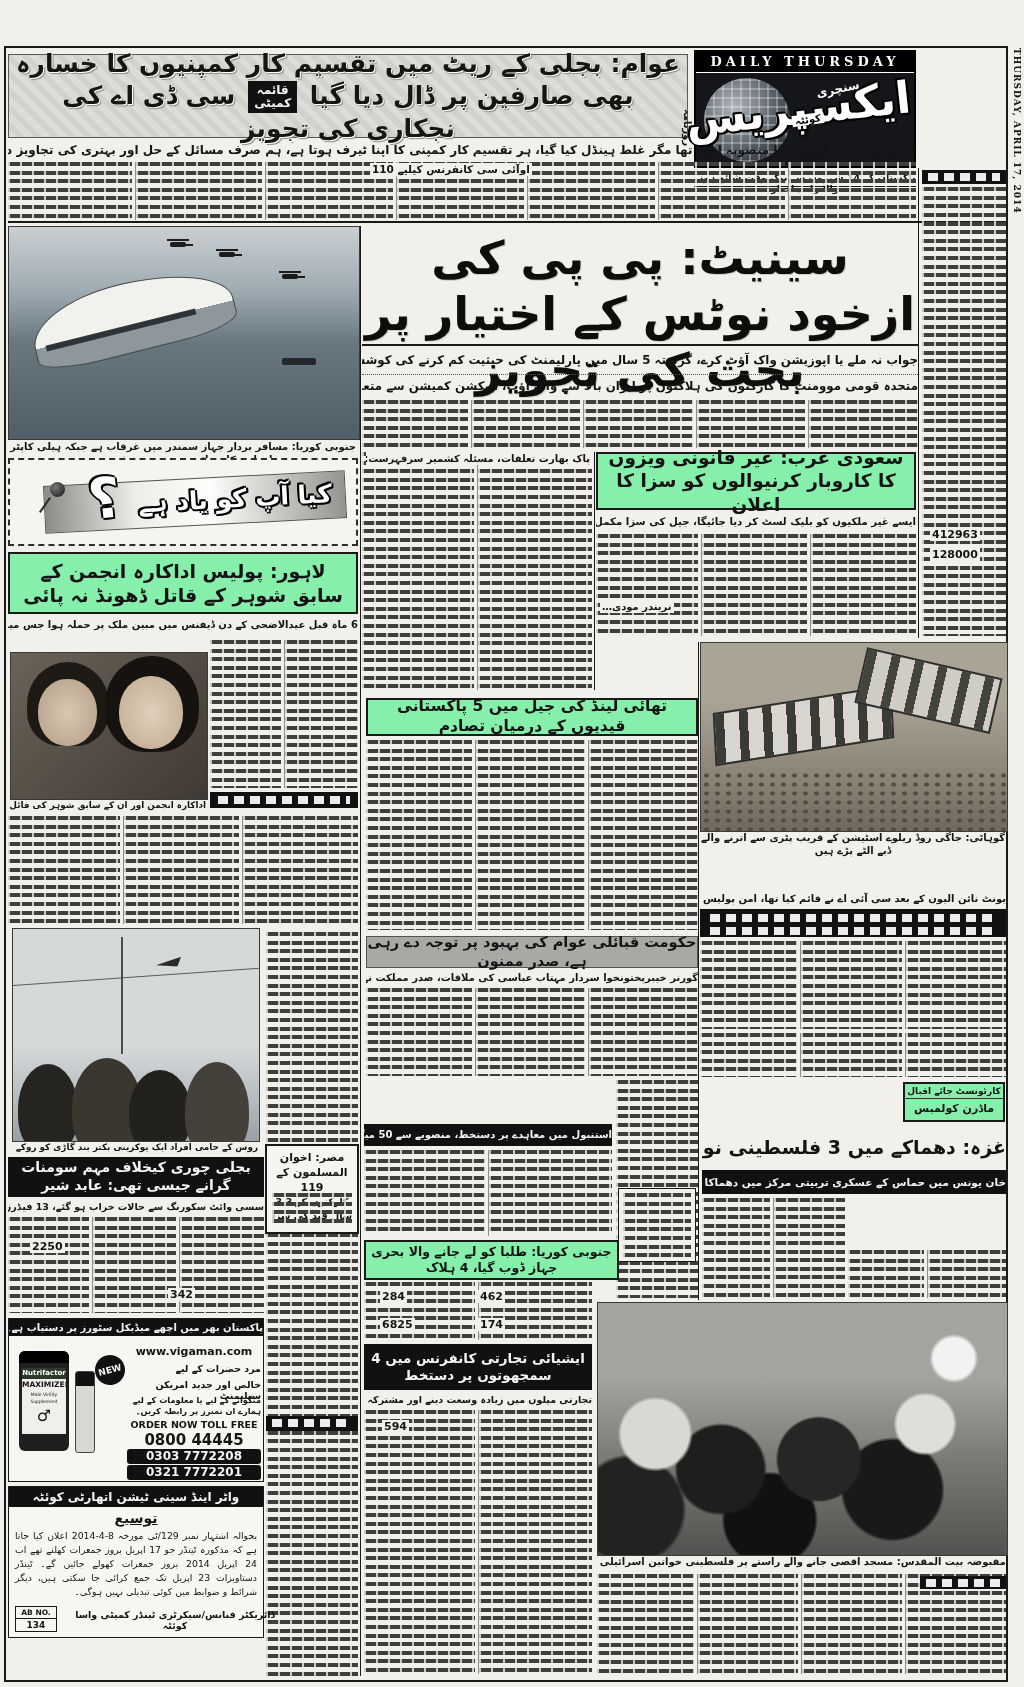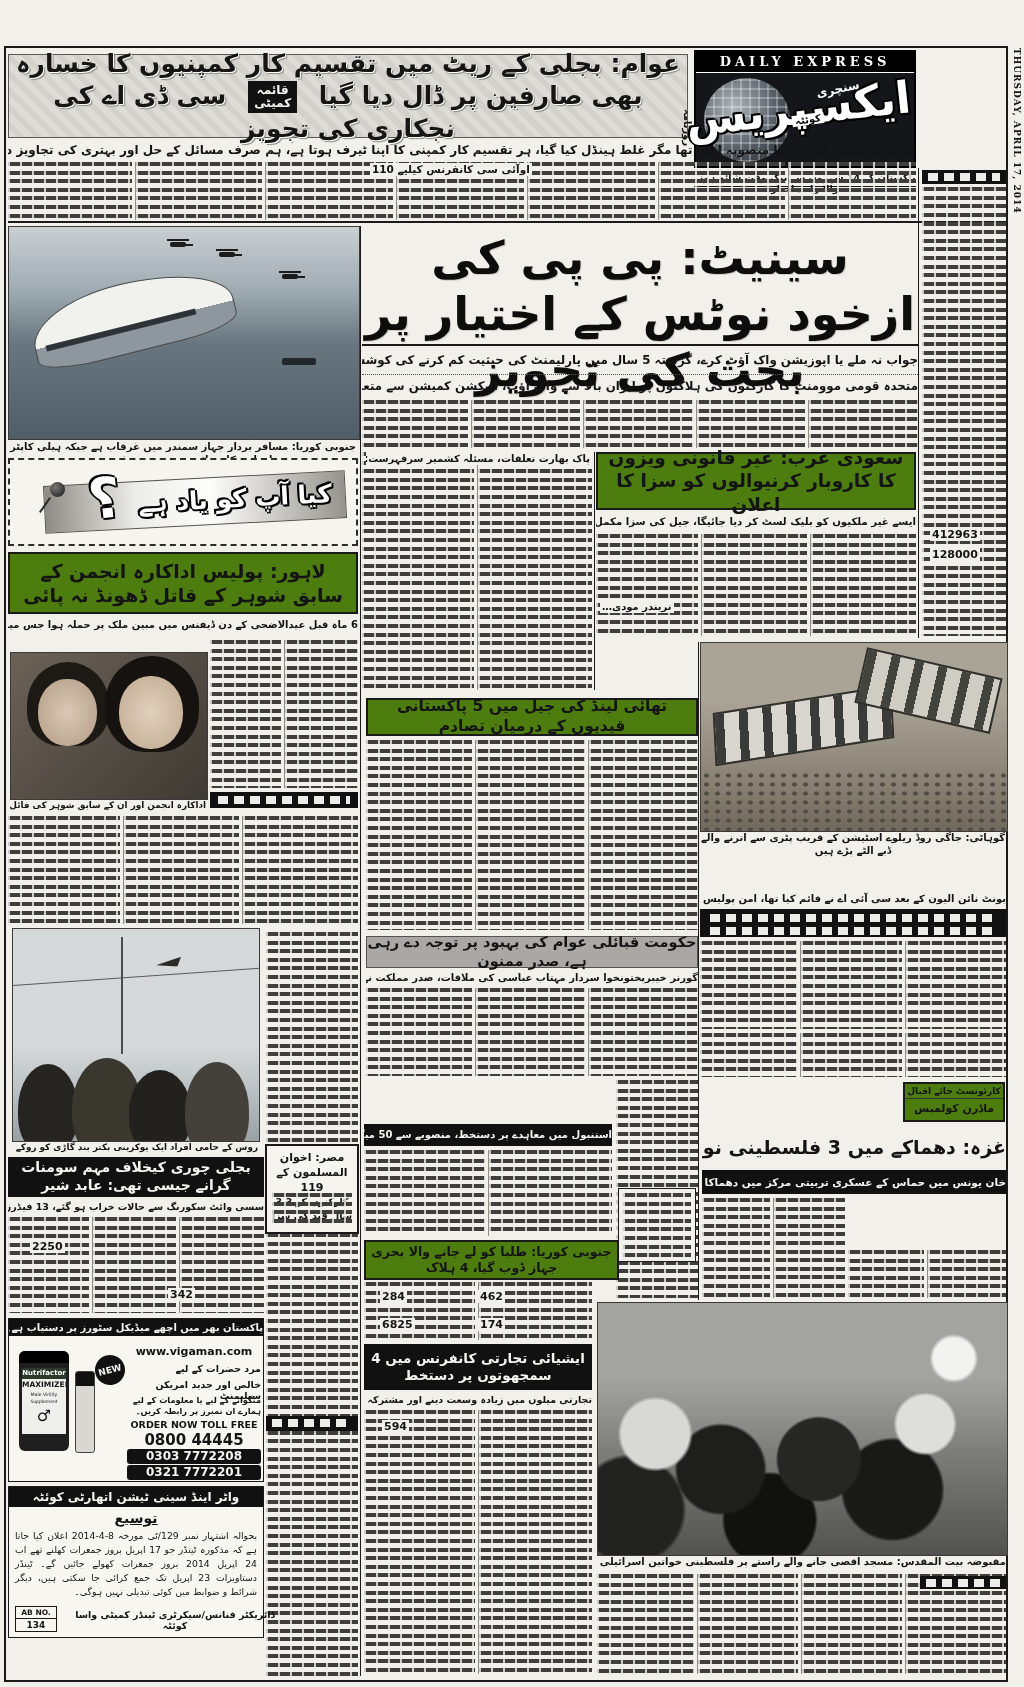--- a/index.html
+++ b/index.html
@@ -15,21 +15,21 @@
   .rule{background:#1a1a1a}
   .ft{background-image:
       repeating-linear-gradient(90deg,rgba(242,240,234,.78) 0 2px,rgba(242,240,234,0) 2px 12px),
       repeating-linear-gradient(180deg,#3f3e3c 0 4px,rgba(0,0,0,0) 4px 8.6px)}
   .cols{display:flex;align-items:stretch}
   .cols>div{flex:1;height:100%;border-left:1px solid #8f8d88;margin-left:3px;padding-left:3px}
   .cols>div:last-child{border-left:none;margin-left:0;padding-left:0}
   .gband{background:#a9a8a4;border:1px solid #55534f;display:flex;align-items:center;justify-content:center}
   .rev{background:#111;color:#f4f4f2}
   .dash{height:8px;margin:5px 10px;background:repeating-linear-gradient(90deg,#ececea 0 10px,rgba(0,0,0,0) 10px 16px)}
-  .box{border:2px solid #1a1a1a;background:#4d7c0f}
+  .box{border:2px solid #1a1a1a;background:#86efac}
   .hl{font-weight:900;line-height:1.28}
   .emb{text-shadow:1px 1px 0 #ffffff,2px 2px 1px #8d8b85}
   .cap{font-size:10px;font-weight:bold;text-align:center;line-height:1.25}
   .ph{border:1px solid #3c3a36;overflow:hidden;position:absolute}
   .vtext{writing-mode:vertical-rl}
   .num{font-weight:900;background:#f2f0ea;padding:0 2px;font-size:11px;line-height:13px}
   .heli{position:absolute;width:16px;height:5px;background:#1c1c1c;border-radius:2px}
   .heli::before{content:"";position:absolute;left:-3px;top:-3px;width:22px;height:2px;background:#1c1c1c}
   .heli::after{content:"";position:absolute;right:-7px;top:2px;width:8px;height:2px;background:#1c1c1c}
   .blob{position:absolute;background:#262420;border-radius:50% 50% 42% 42%}
@@ -48,30 +48,30 @@
   <div class="abs rule" style="left:594px;top:452px;width:1px;height:238px"></div>
   <div class="abs rule" style="left:698px;top:642px;width:1px;height:658px"></div>
 
   <div class="abs en vtext b" style="left:1009px;top:48px;width:13px;height:200px;font-size:9px;letter-spacing:1px">THURSDAY, APRIL 17, 2014</div>
 
   <div class="abs" style="left:8px;top:54px;width:680px;height:84px;border:1px solid #5a5853;
               background:repeating-linear-gradient(45deg,#dedcd6 0 6px,#d3d1cb 6px 12px);
               display:flex;align-items:center;justify-content:center;padding:0 6px;box-sizing:border-box">
     <div class="hl emb c" style="font-size:25px;color:#151513">
       <span>عوام: بجلی کے ریٹ میں تقسیم کار کمپنیوں کا خسارہ بھی صارفین پر ڈال دیا گیا</span>
-      <span class="rev" style="display:inline-block;vertical-align:middle;text-align:center;font-size:12px;line-height:13px;padding:3px 6px;margin:0 13px;text-shadow:none">
+      <span class="rev" style="display:inline-block;vertical-align:middle;text-align:center;font-size:12px;line-height:13px;padding:3px 6px;margin:0 4px;text-shadow:none">
         <span style="display:block">قائمہ</span>
         <span style="display:block">کمیٹی</span>
       </span>
       <span>سی ڈی اے کی نجکاری کی تجویز</span>
     </div>
   </div>
 
   <div class="abs" style="left:694px;top:50px;width:222px;height:118px;border:2px solid #000;background:#14161a;box-sizing:border-box">
-    <div class="en c" style="background:#000;color:#fff;font-size:13px;letter-spacing:4px;font-weight:bold;line-height:20px;border-bottom:1px solid #fff">DAILY EXPRESS</div>
+    <div class="en c" style="background:#000;color:#fff;font-size:13px;letter-spacing:4px;font-weight:bold;line-height:20px;border-bottom:1px solid #fff">DAILY THURSDAY</div>
     <div class="abs" style="left:8px;top:26px;width:86px;height:84px;border-radius:50%;
                 background:repeating-linear-gradient(0deg,rgba(255,255,255,.28) 0 2px,rgba(0,0,0,0) 2px 9px),
                            repeating-linear-gradient(90deg,rgba(255,255,255,.28) 0 2px,rgba(0,0,0,0) 2px 9px),
                            radial-gradient(circle at 35% 35%,#aeb6ba 0%,#4c545c 60%,#1e242a 100%)"></div>
     <div class="abs outline-w" style="left:10px;top:30px;width:205px;font-size:44px;font-weight:900;transform:rotate(-6deg);text-align:center">ایکسپریس</div>
     <div class="abs" style="left:120px;top:30px;color:#fff;font-size:12px;font-weight:bold;transform:rotate(-12deg)">سنچری</div>
     <div class="abs chip" style="left:96px;top:62px;transform:rotate(-8deg)">کوئٹہ</div>
   </div>
   <div class="abs vtext b" style="left:682px;top:56px;width:11px;height:90px;font-size:10px">روزنامہ</div>
   <div class="abs c b" style="left:694px;top:172px;width:222px;height:14px;font-size:9.5px;border-bottom:3px double #1a1a1a">پاکستان کے 14 شہروں سے بیک وقت شائع ہونے والا واحد اخبار</div>

